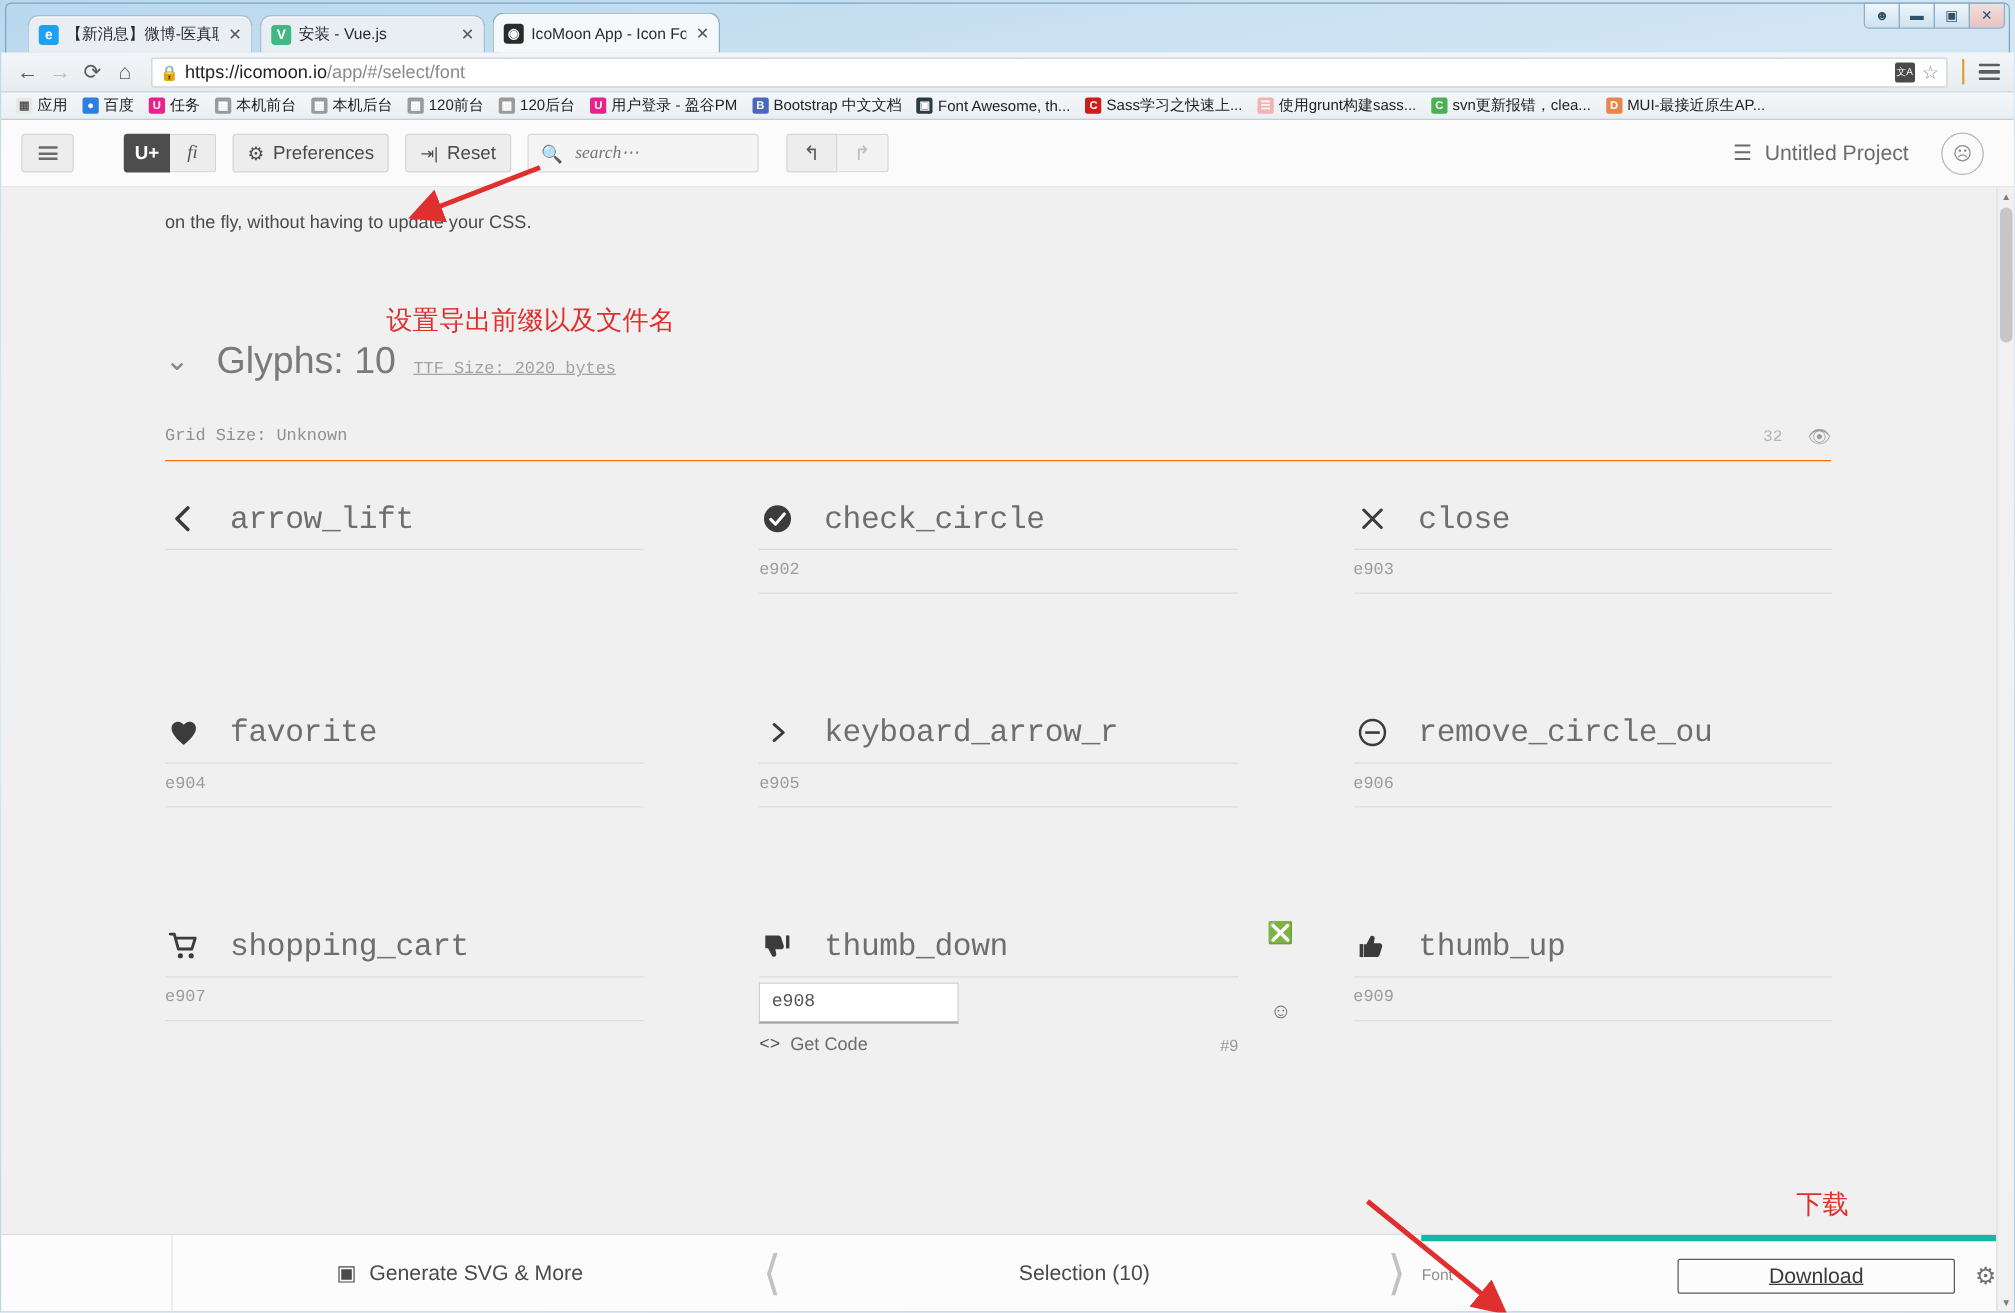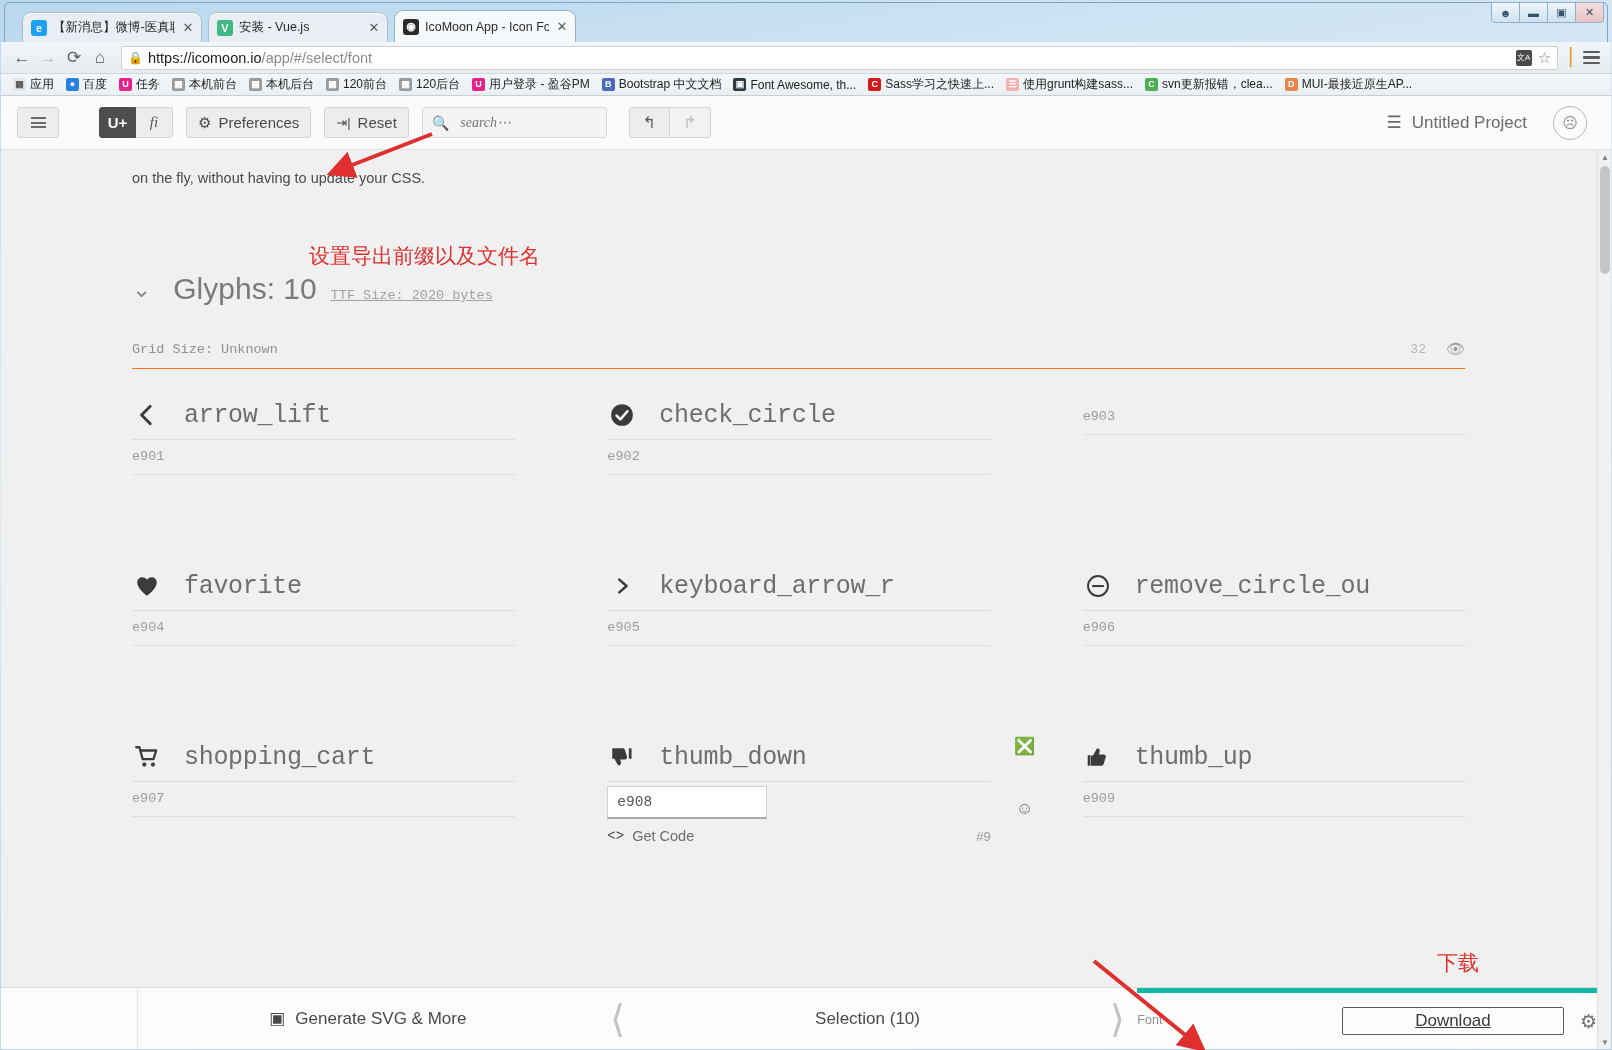--- a/index.html
+++ b/index.html
@@ -534,37 +534,45 @@
 
       <div class="glyph-cell">
         <div class="glyph-main">
           <span class="glyph-ico">
             <svg width="26" height="26" viewBox="0 0 24 24">
                 <polyline points="15,4 7,12 15,20" fill="none" stroke="#3b3b3b" stroke-width="2.6" stroke-linecap="round" stroke-linejoin="round"></polyline>
               </svg>
           </span>
           <span class="glyph-name">arrow_lift</span>
         </div>
-        <div class="glyph-code">e901</div>
       </div>
 
       <div class="glyph-cell">
         <div class="glyph-main">
           <span class="glyph-ico">
             <svg width="26" height="26" viewBox="0 0 24 24">
                 <circle cx="12" cy="12" r="10" fill="#3b3b3b"></circle>
                 <polyline points="7,12.5 10.5,16 17,8.5" fill="none" stroke="#fff" stroke-width="2.3" stroke-linecap="round" stroke-linejoin="round"></polyline>
               </svg>
           </span>
           <span class="glyph-name">check_circle</span>
         </div>
         <div class="glyph-code">e902</div>
       </div>
 
       <div class="glyph-cell">
+        <div class="glyph-main">
+          <span class="glyph-ico">
+            <svg width="24" height="24" viewBox="0 0 24 24">
+                <line x1="5" y1="5" x2="19" y2="19" stroke="#3b3b3b" stroke-width="2.4" stroke-linecap="round"></line>
+                <line x1="19" y1="5" x2="5" y2="19" stroke="#3b3b3b" stroke-width="2.4" stroke-linecap="round"></line>
+              </svg>
+          </span>
+          <span class="glyph-name">close</span>
+        </div>
         <div class="glyph-code">e903</div>
       </div>
 
       <div class="glyph-cell">
         <div class="glyph-main">
           <span class="glyph-ico">
             <svg width="26" height="26" viewBox="0 0 24 24">
                 <path d="M12 21C12 21 3 14.5 3 8.8 3 5.9 5.2 4 7.8 4c1.8 0 3.3 1 4.2 2.3C12.9 5 14.4 4 16.2 4 18.8 4 21 5.9 21 8.8 21 14.5 12 21 12 21z" fill="#3b3b3b"></path>
               </svg>
           </span>

